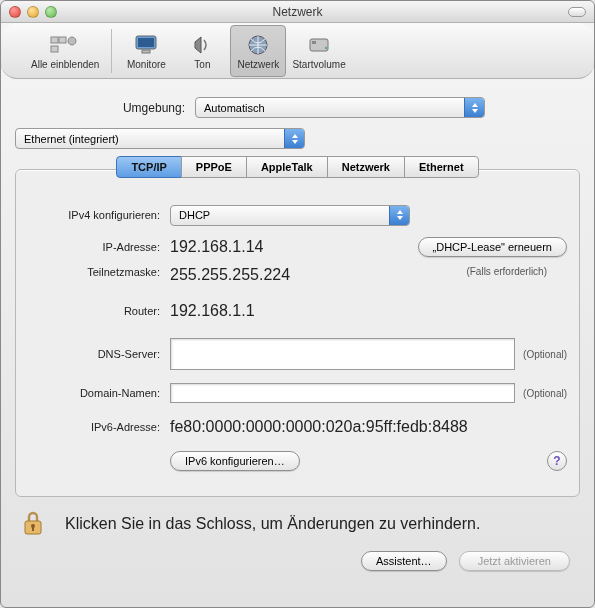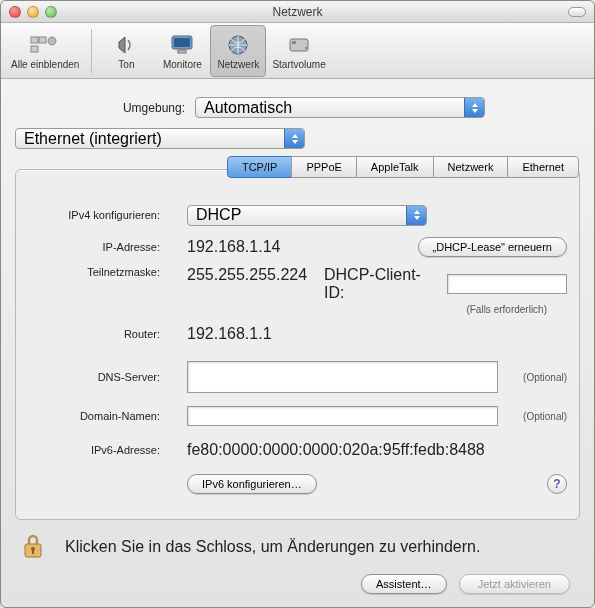--- a/index.html
+++ b/index.html
@@ -56,21 +56,22 @@
   border: 1px solid #999;
   border-radius: 5px;
   background: linear-gradient(#fff,#ddd);
 }
 .toolbar {
   height: 56px;
   background: linear-gradient(#fafafa, #e0e0e0);
   border-bottom: 1px solid #b0b0b0;
   display: flex;
   align-items: center;
-  padding: 0 4px;
+  padding: 0 24px;
+  border-radius: 16px;
 }
 .tb-btn {
   display: flex;
   flex-direction: column;
   align-items: center;
   justify-content: center;
   min-width: 56px;
   height: 52px;
   font-size: 10px;
   color: #333;
@@ -111,21 +112,21 @@
 .aqua-select {
   flex: 0 0 290px;
   height: 21px;
   background: linear-gradient(#fdfdfd, #e6e6e6);
   border: 1px solid #9a9a9a;
   border-radius: 4px;
   position: relative;
   display: flex;
   align-items: center;
   padding: 0 24px 0 8px;
-  font-size: 16px;
+  font-size: 11px;
   box-shadow: 0 1px 0 rgba(255,255,255,0.6) inset;
 }
 .aqua-select .arrows {
   position: absolute;
   right: 0; top: 0; bottom: 0;
   width: 20px;
   background: linear-gradient(#7ab3ef, #3b7ed1);
   border-left: 1px solid #3a6fb5;
   border-radius: 0 3px 3px 0;
   display: flex; flex-direction: column;
@@ -148,21 +149,22 @@
   margin-top: 10px;
   padding: 14px 12px 16px 12px;
   position: relative;
   box-shadow: 0 1px 0 #fff inset;
 }
 .tabs {
   position: absolute;
   top: -14px;
   left: 0; right: 0;
   display: flex;
-  justify-content: flex-end;
+  justify-content: center;
+  font-weight: bold;
 }
 .tab {
   height: 22px;
   padding: 0 14px;
   font-size: 11px;
   display: flex; align-items: center;
   background: linear-gradient(#fbfbfb,#e2e2e2);
   border: 1px solid #9a9a9a;
   margin-left: -1px;
 }
@@ -172,21 +174,20 @@
   background: linear-gradient(#9cc7f4,#5e9de4);
   border-color: #3d74b9;
   color: #111;
 }
 .form-area { margin-top: 18px; }
 .form-row {
   display: flex;
   align-items: center;
   min-height: 26px;
   margin-bottom: 6px;
-  gap: 17px;
 }
 .form-label {
   width: 142px;
   text-align: right;
   padding-right: 10px;
   font-size: 11px;
   color: #222;
 }
 .form-value {
   font-size: 16px;
@@ -272,35 +273,35 @@
           <path d="M22 4 a4 4 0 1 0 0.01 0" fill="#bbb" stroke="#888"></path>
           <rect x="1" y="13" width="7" height="6" fill="#ccc" stroke="#888"></rect>
         </svg>
       </div>
       <span>Alle einblenden</span>
     </div>
     <div class="tb-sep"></div>
     <div class="tb-btn">
       <div class="tb-icon">
         <svg width="30" height="24" viewBox="0 0 30 24">
-          <path d="M8 9 L14 4 L14 20 L8 15 Z" fill="#888" stroke="#555"></path>
-          <path d="M17 7 Q21 12 17 17" fill="none" stroke="#777" stroke-width="1.5"></path>
-        </svg>
-      </div>
-      <span>Ton</span>
+          <rect x="5" y="3" width="20" height="13" rx="2" fill="#6aa0d8" stroke="#666"></rect>
+          <rect x="7" y="5" width="16" height="9" fill="#2e5c90"></rect>
+          <rect x="11" y="17" width="8" height="3" fill="#bbb" stroke="#777"></rect>
+        </svg>
+      </div>
+      <span>Monitore</span>
     </div>
     <div class="tb-btn">
       <div class="tb-icon">
         <svg width="30" height="24" viewBox="0 0 30 24">
-          <rect x="5" y="3" width="20" height="13" rx="2" fill="#6aa0d8" stroke="#666"></rect>
-          <rect x="7" y="5" width="16" height="9" fill="#2e5c90"></rect>
-          <rect x="11" y="17" width="8" height="3" fill="#bbb" stroke="#777"></rect>
-        </svg>
-      </div>
-      <span>Monitore</span>
+          <path d="M8 9 L14 4 L14 20 L8 15 Z" fill="#888" stroke="#555"></path>
+          <path d="M17 7 Q21 12 17 17" fill="none" stroke="#777" stroke-width="1.5"></path>
+        </svg>
+      </div>
+      <span>Ton</span>
     </div>
     <div class="tb-btn selected">
       <div class="tb-icon">
         <svg width="30" height="24" viewBox="0 0 30 24">
           <circle cx="15" cy="12" r="9" fill="#8aa0b8" stroke="#556"></circle>
           <path d="M6 12 h18 M15 3 v18 M8 6 Q15 14 22 6 M8 18 Q15 10 22 18" fill="none" stroke="#fff" stroke-width="0.8"></path>
         </svg>
       </div>
       <span>Netzwerk</span>
     </div>
@@ -367,24 +368,20 @@
           <div class="form-value" style="flex:1">192.168.1.14</div>
           <div class="aqua-button">
             <span>„DHCP-Lease" erneuern</span>
           </div>
         </div>
 
         <div class="form-row" style="align-items:flex-start">
           <div class="form-label">Teilnetzmaske:</div>
           <div class="form-value" style="width:120px">255.255.255.224</div>
           <div style="flex:1; display:flex; flex-direction:column; align-items:flex-end; gap:2px;">
-            <div style="display:flex; align-items:center; gap:6px;">
-              <span class="form-value">DHCP-Client-ID:</span>
-              <input class="text-input" style="width: 120px;" value="">
-            </div>
             <span class="hint" style="padding-right:20px">(Falls erforderlich)</span>
           </div>
         </div>
 
         <div class="form-row">
           <div class="form-label">Router:</div>
           <div class="form-value">192.168.1.1</div>
         </div>
 
         <div class="form-row" style="margin-top:14px">

